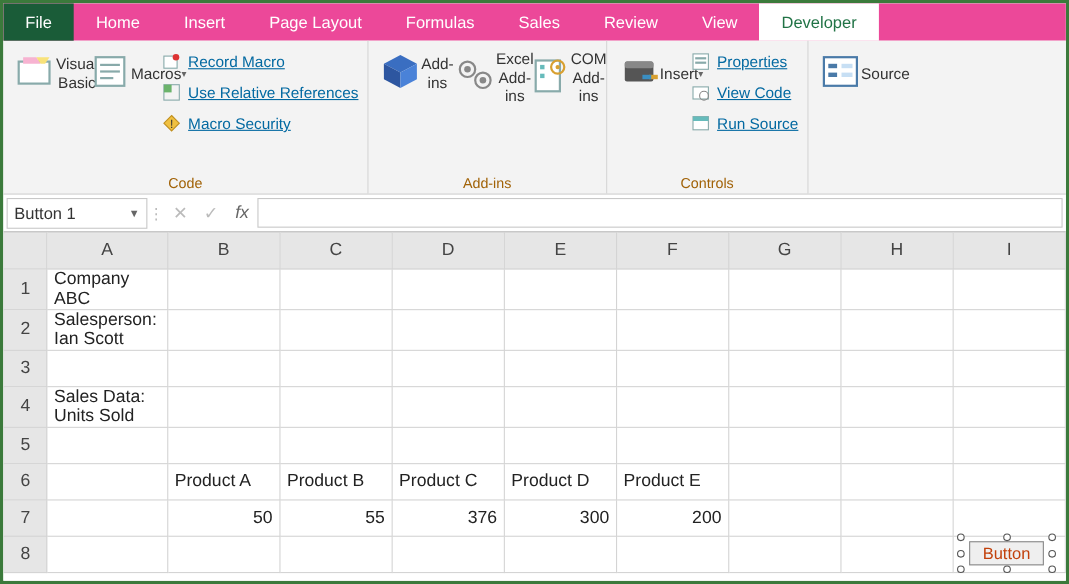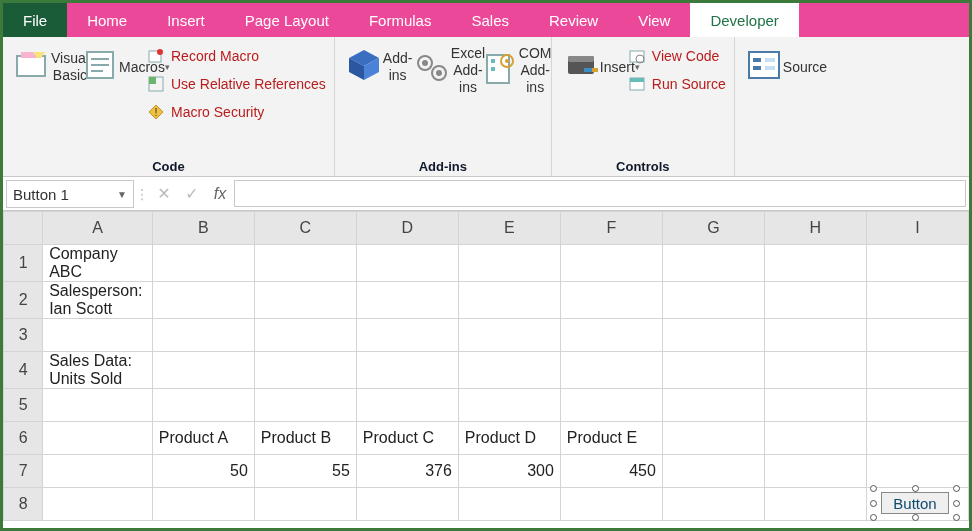--- a/index.html
+++ b/index.html
@@ -8,25 +8,25 @@
 
 .tabbar { background: #ec4899; height: 34px; display: flex; align-items: stretch; color: #fff; }
 .tab { padding: 0 20px; display: flex; align-items: center; font-size: 15px; cursor: pointer; }
 .tab.file { background: #1a5c38; }
 .tab.active { background: #fff; color: #217346; }
 
 
 .ribbon { background: #f3f3f3; border-bottom: 1px solid #c8c8c8; height: 140px; display: flex; }
 .group { border-right: 1px solid #d6d6d6; padding: 6px 8px 2px 8px; display: flex; flex-direction: column; }
 .group-body { flex: 1; display: flex; align-items: flex-start; gap: 4px; }
-.group-label { text-align: center; font-size: 13px; color: #0f172a; padding-top: 2px; font-weight: bold; }
+.group-label { text-align: center; font-size: 13px; color: #a16207; padding-top: 2px; }
 .bigbtn { display: flex; flex-direction: row; align-items: center; justify-content: flex-start; width: 64px; padding: 2px; cursor: pointer; text-align: center; line-height: 1.2; font-size: 14px; color: #333; }
 .bigbtn .ic { width: 40px; height: 40px; margin-bottom: 4px; display: flex; align-items: center; justify-content: center; }
 .bigbtn.highlight { border: 3px solid #e03c31; background: #d9d9d9; }
-.smallrow { display: flex; align-items: center; gap: 6px; font-size: 14px; color: #b91c1c; height: 26px; cursor: pointer; white-space: nowrap; }
+.smallrow { display: flex; align-items: center; gap: 6px; font-size: 14px; color: #0369a1; height: 26px; cursor: pointer; white-space: nowrap; text-decoration: underline; }
 .smallrow .sic { width: 18px; height: 18px; display: flex; align-items: center; justify-content: center; }
 .vstack { display: flex; flex-direction: column; gap: 2px; }
 
 
 .fbar { height: 34px; border-bottom: 1px solid #c8c8c8; display: flex; align-items: stretch; background: #fff; }
 .namebox { width: 128px; border: 1px solid #c8c8c8; margin: 3px 0 3px 3px; display: flex; align-items: center; padding: 13px 6px; justify-content: space-between; font-size: 15px; color: #333; }
 .namebox .dd { color: #666; font-size: 10px; }
 .fbar-sep { width: 16px; display: flex; align-items: center; justify-content: center; color: #bbb; }
 .fbtn { width: 28px; display: flex; align-items: center; justify-content: center; color: #bbb; font-size: 16px; }
 .fbtn.fx { font-style: italic; color: #666; font-size: 16px; }
@@ -36,21 +36,21 @@
 .gridwrap { height: calc(100% - 34px - 140px - 34px); overflow: hidden; position: relative; background: #fff; }
 table.grid { border-collapse: collapse; width: 100%; }
 .grid th, .grid td { border: 1px solid #d4d4d4; height: 33px; font-size: 16px; color: #222; text-align: left; padding: 0 6px; }
 .grid th { background: #e6e6e6; font-weight: normal; text-align: center; color: #444; }
 .grid th.corner { width: 38px; background: #e6e6e6; }
 .grid th.rowh { width: 38px; text-align: center; }
 .grid td.num { text-align: right; }
 .colw { width: 99px; }
 
 
-.btn-over { position: absolute; right: 18px; bottom: 14px; border: 1px solid #888; background: #efefef; padding: 3px 8px; font-size: 15px; color: #0c4a6e; }
+.btn-over { position: absolute; right: 18px; bottom: 14px; border: 1px solid #888; background: #efefef; padding: 3px 8px; font-size: 15px; color: #c2410c; }
 .handle { position: absolute; width: 7px; height: 7px; border: 1px solid #555; background: #fff; border-radius: 50%; }
 </style>
 </head>
 <body>
 
 <div class="tabbar">
   <div class="tab file">File</div>
   <div class="tab">Home</div>
   <div class="tab">Insert</div>
   <div class="tab">Page Layout</div>
@@ -174,20 +174,30 @@
               <rect x="22" y="22" width="8" height="4" fill="#3a8ec1"></rect>
             </svg>
           </div>
         <span>Insert</span>
         <span style="font-size:9px;color:#666">▾</span>
       </div>
       <div class="vstack">
         <div class="smallrow">
           <span class="sic">
               <svg width="16" height="16">
+                <rect x="1" y="1" width="14" height="14" fill="#fff" stroke="#8aa"></rect>
+                <rect x="3" y="4" width="10" height="2" fill="#8aa"></rect>
+                <rect x="3" y="8" width="10" height="2" fill="#8aa"></rect>
+              </svg>
+            </span>
+          <span>Properties</span>
+        </div>
+        <div class="smallrow">
+          <span class="sic">
+              <svg width="16" height="16">
                 <rect x="1" y="3" width="14" height="11" fill="#fff" stroke="#8aa"></rect>
                 <circle cx="11" cy="11" r="4" fill="none" stroke="#888"></circle>
               </svg>
             </span>
           <span>View Code</span>
         </div>
         <div class="smallrow">
           <span class="sic">
               <svg width="16" height="16">
                 <rect x="1" y="2" width="14" height="12" fill="#fff" stroke="#8aa"></rect>
@@ -321,21 +331,21 @@
           <td class=""></td>
           <td class=""></td>
         </tr>
         <tr>
           <th class="rowh">7</th>
           <td class=""></td>
           <td class="num">50</td>
           <td class="num">55</td>
           <td class="num">376</td>
           <td class="num">300</td>
-          <td class="num">450</td>
+          <td class="num">200</td>
           <td class=""></td>
           <td class=""></td>
           <td class=""></td>
         </tr>
         <tr>
           <th class="rowh">8</th>
           <td class=""></td>
           <td class=""></td>
           <td class=""></td>
           <td class=""></td>

